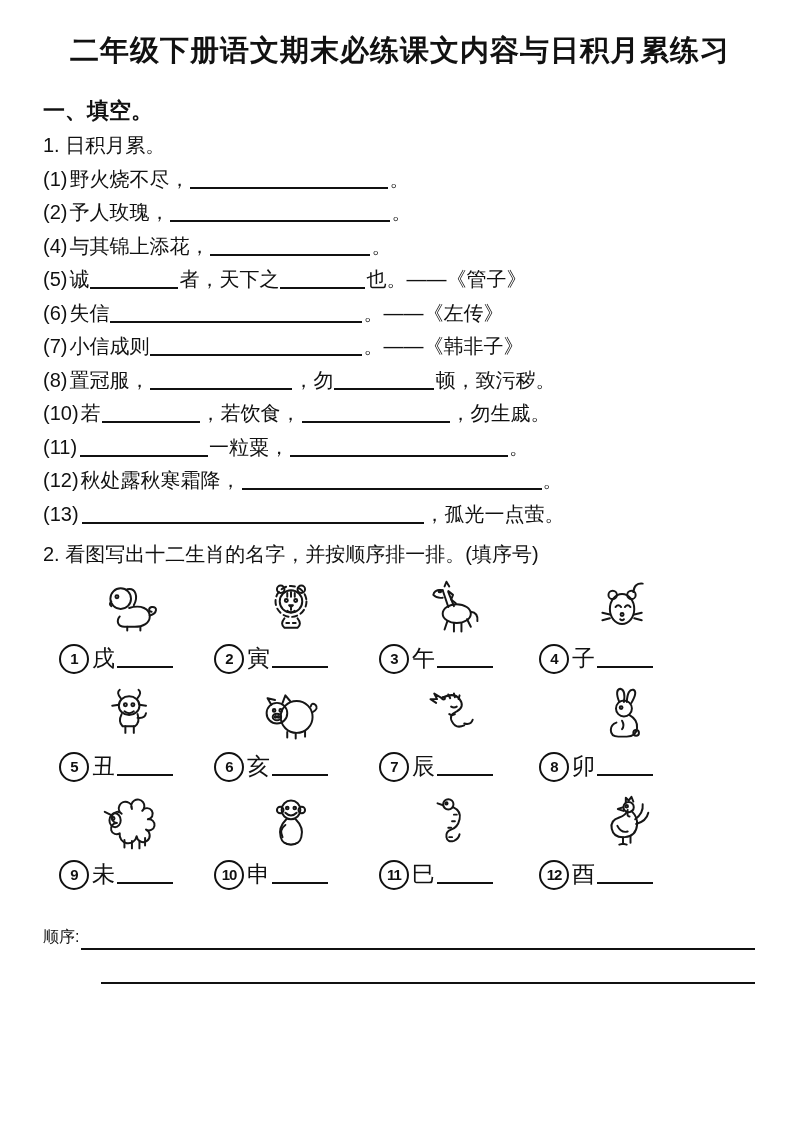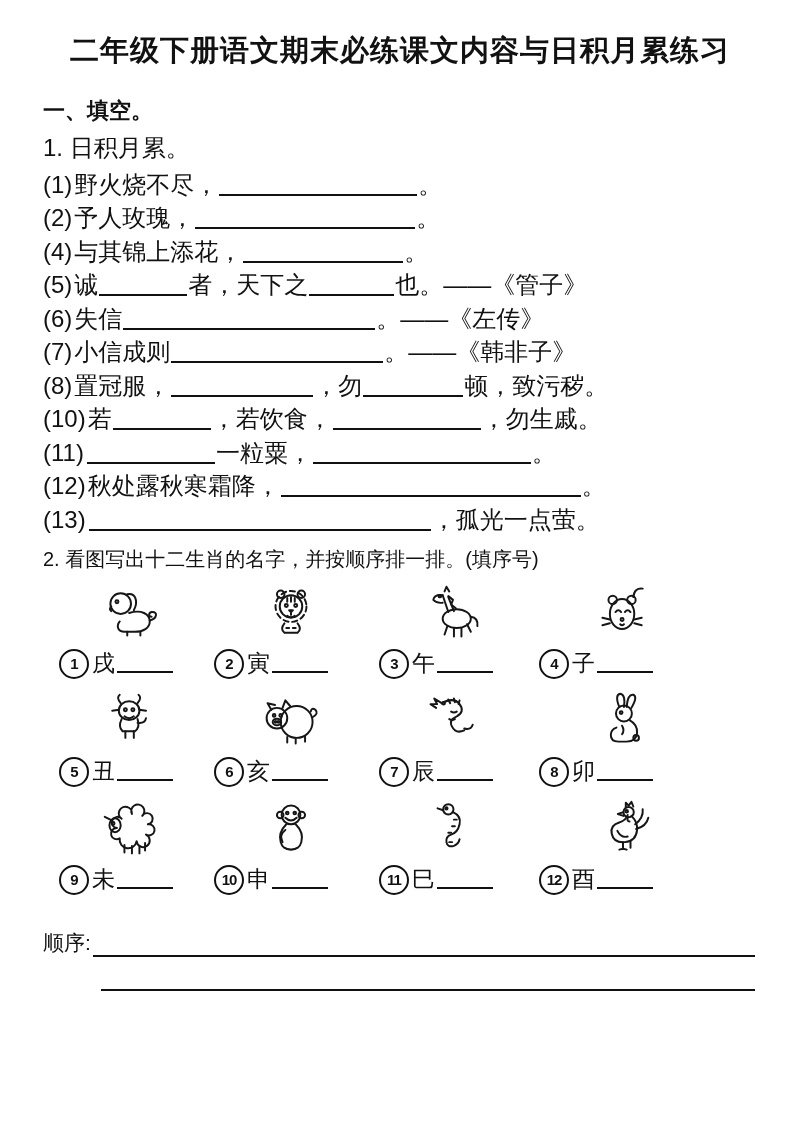--- a/index.html
+++ b/index.html
@@ -7,23 +7,23 @@
     width:793px;height:1121px;overflow:hidden;position:relative;
     font-family:"Liberation Sans","DejaVu Sans",sans-serif;
     color:#111;
   }
   .sheet{padding:26px 36px 0 43px;border-radius:28px;}
   .title{
     font-size:29px;font-weight:bold;text-align:center;
     letter-spacing:1px;margin:6px 0 14px 0;line-height:1.3;
   }
   .h1{font-size:22px;font-weight:bold;margin:26px 0 4px 0;}
-  .sub{font-size:24px;margin:6px 0 4px 0;}
+  .sub{font-size:20px;margin:6px 0 4px 0;}
   .fill-list{margin-top:2px;}
-  .fill-item{font-size:24px;line-height:33.5px;white-space:nowrap;}
+  .fill-item{font-size:20px;line-height:33.5px;white-space:nowrap;}
   .fill-item .num{margin-right:2px;}
   .bl{
     display:inline-block;border-bottom:2px solid #111;
     height:14px;vertical-align:-3px;margin:0 1px;
   }
   .q2{font-size:20px;margin:10px 0 2px 0;}
   .zgrid{
     width:660px;margin:8px 0 0 10px;
     display:grid;grid-template-columns:155px 165px 160px 180px;
     row-gap:10px;
@@ -34,21 +34,21 @@
   .zicon *{stroke:#161616;stroke-width:2.1;fill:none;stroke-linecap:round;stroke-linejoin:round;}
   .zlabel{margin-top:5px;display:flex;align-items:center;align-self:flex-start;margin-left:6px;}
   .znum{
     width:26px;height:26px;border:2px solid #111;border-radius:50%;
     display:inline-flex;align-items:center;justify-content:center;
     font-size:15px;font-weight:bold;flex:0 0 auto;letter-spacing:-1px;
   }
   .zchar{font-size:23px;margin:0 2px 0 3px;}
   .zbl{display:inline-block;width:56px;border-bottom:2.5px solid #111;height:16px;}
   .order{margin-top:34px;padding-right:2px;}
-  .order-line1{display:flex;align-items:flex-end;font-size:21px;}
+  .order-line1{display:flex;align-items:center;font-size:16px;}
   .order-label{flex:0 0 auto;}
   .order-bl1{flex:1 1 auto;border-bottom:2px solid #111;height:24px;margin-left:2px;}
   .order-bl2{margin:30px 0 0 58px;border-bottom:2px solid #111;height:2px;}
   svg.defs{position:absolute;width:0;height:0;overflow:hidden;}
 </style>
 </head>
 <body>
 
 <svg class="defs" xmlns="http://www.w3.org/2000/svg">
   <symbol id="sym-dog" viewBox="0 0 64 64">

